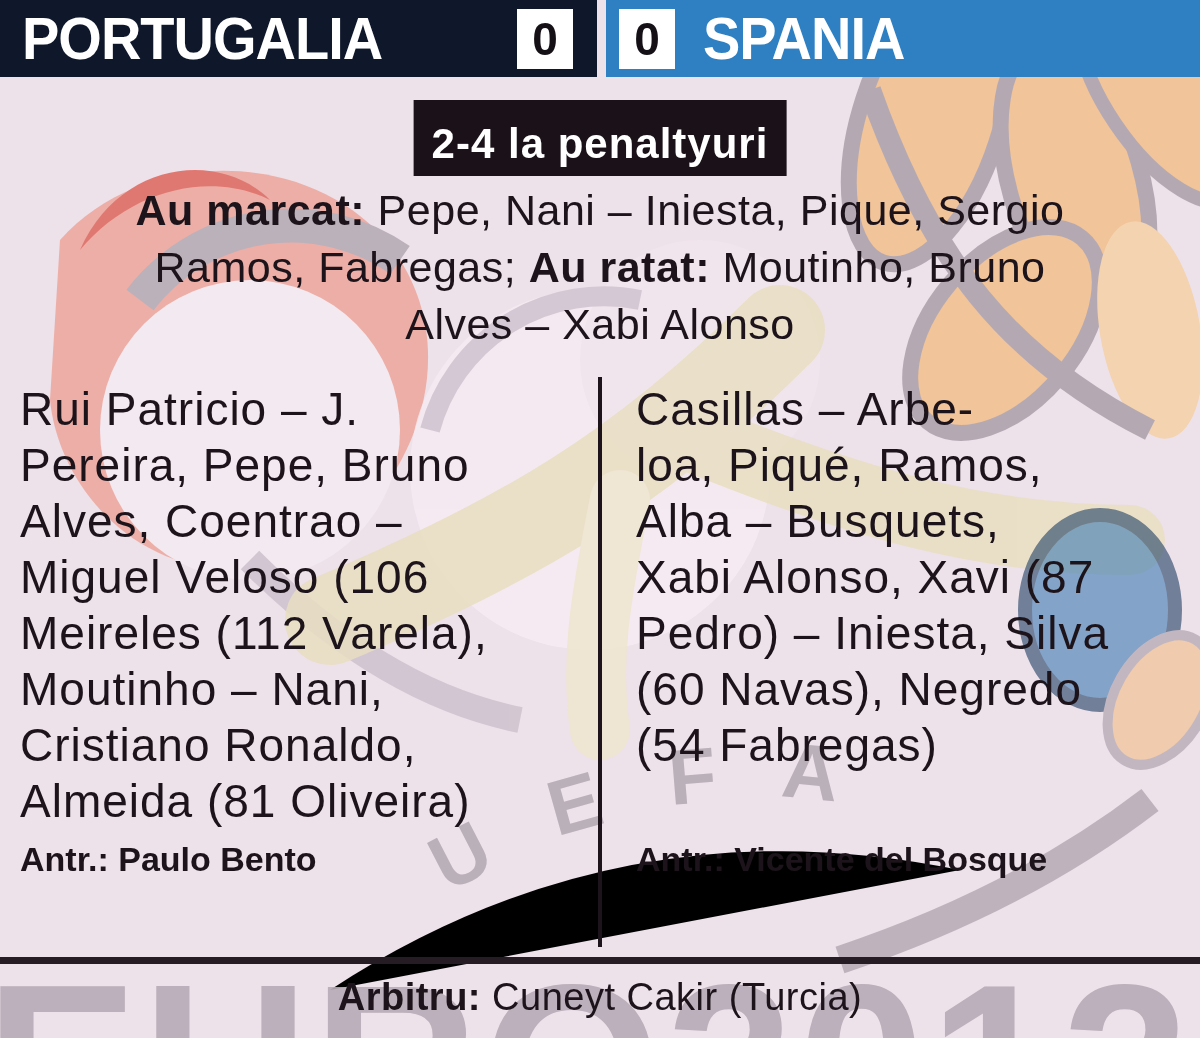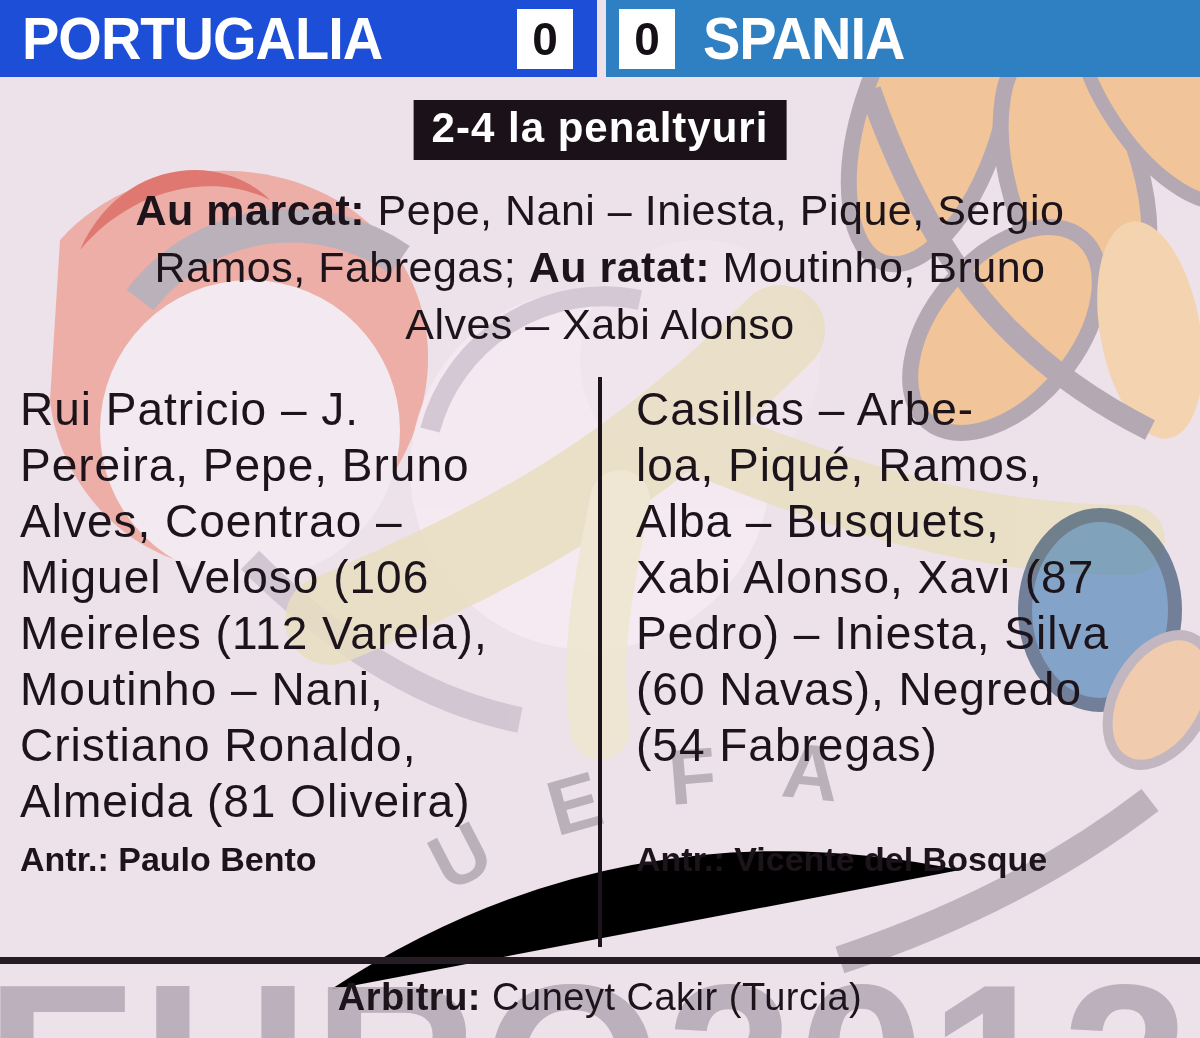--- a/index.html
+++ b/index.html
@@ -23,21 +23,21 @@
   }
   .score-box{
     width:56px;height:60px;background:#ffffff;flex:0 0 auto;
     display:flex;align-items:center;justify-content:center;
     color:#141016;font-weight:700;font-size:46px;
   }
   
   .penalties{
     position:absolute;top:100px;left:50%;transform:translateX(-50%);z-index:2;
     background:#1a1218;color:#ffffff;font-weight:700;font-size:42px;
-    padding:4px 18px 8px 18px;white-space:nowrap;letter-spacing:1px;
+    padding:20px 18px 8px 18px;white-space:nowrap;letter-spacing:1px;
   }
   
   .summary{
     position:absolute;top:182px;left:30px;right:30px;z-index:2;
     text-align:center;color:#1c141a;font-size:43px;line-height:57px;letter-spacing:0.5px;
   }
   .summary b{font-weight:700;}
   
   .col{position:absolute;top:381px;z-index:2;color:#1c141a;font-size:46px;line-height:56px;letter-spacing:1px;}
   .col .line{white-space:nowrap;}
@@ -106,21 +106,21 @@
       <text font-family="Liberation Sans, sans-serif" font-size="78" font-weight="700" fill="#b2a8b2" letter-spacing="66" opacity="0.85">
         <textPath href="#uefaArc" startOffset="60">UEFA</textPath>
       </text>
       <path d="M 840 960 Q 1020 900 1150 800" fill="none" stroke="#b2a8b2" stroke-width="28" opacity="0.8"></path>
     </g>
 
     <text x="-15" y="1145" font-family="Liberation Sans, sans-serif" font-size="230" font-weight="700" fill="#b6abb6" letter-spacing="4" opacity="0.9">EURO2012</text>
   </svg>
 
   <div class="scoreboard">
-    <div class="team-bar home" style="background-color: #1d4ed8;">
+    <div class="team-bar home" style="background-color: #0f172a;">
       <span class="team-name">PORTUGALIA</span>
       <span class="score-box">0</span>
     </div>
     <div class="team-bar away" style="background-color: rgb(46, 128, 195);">
       <span class="score-box">0</span>
       <span class="team-name">SPANIA</span>
     </div>
   </div>
 
   <div class="penalties">2-4 la penaltyuri</div>

